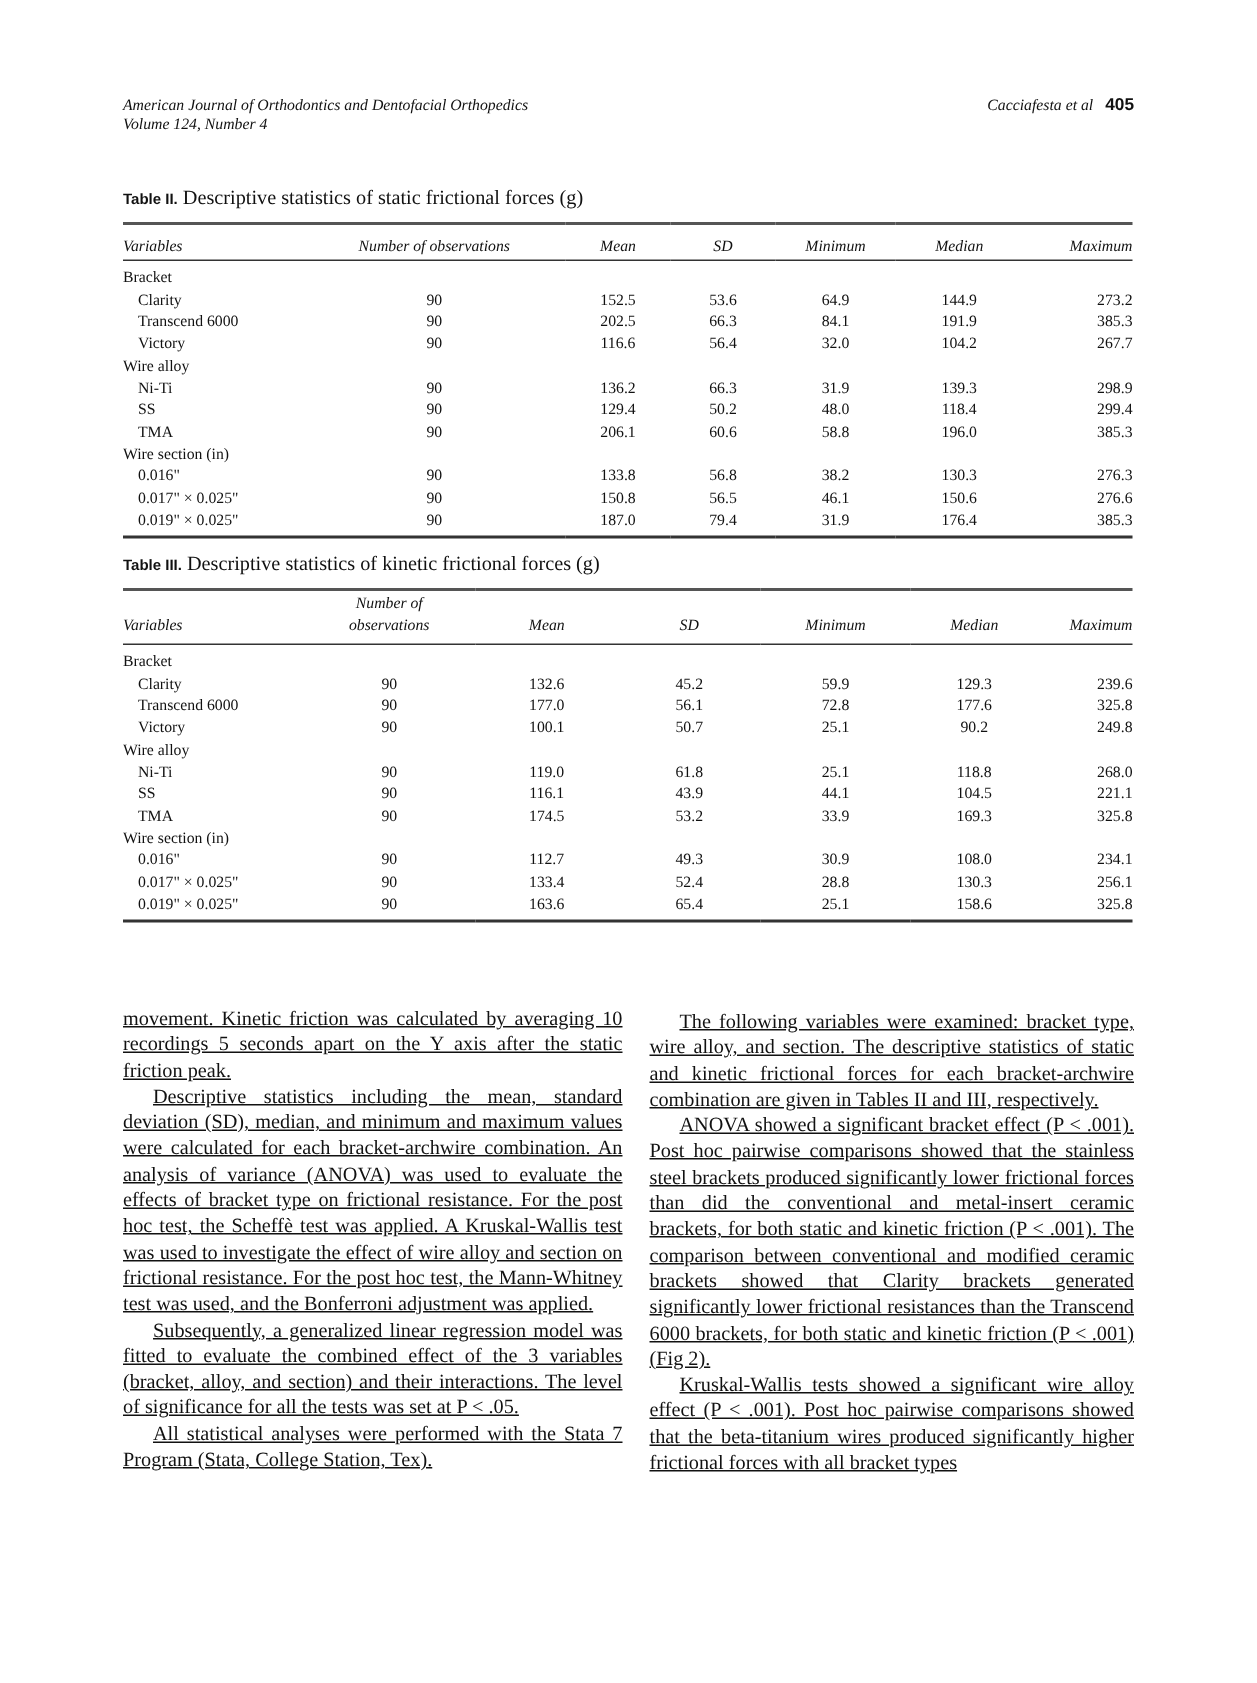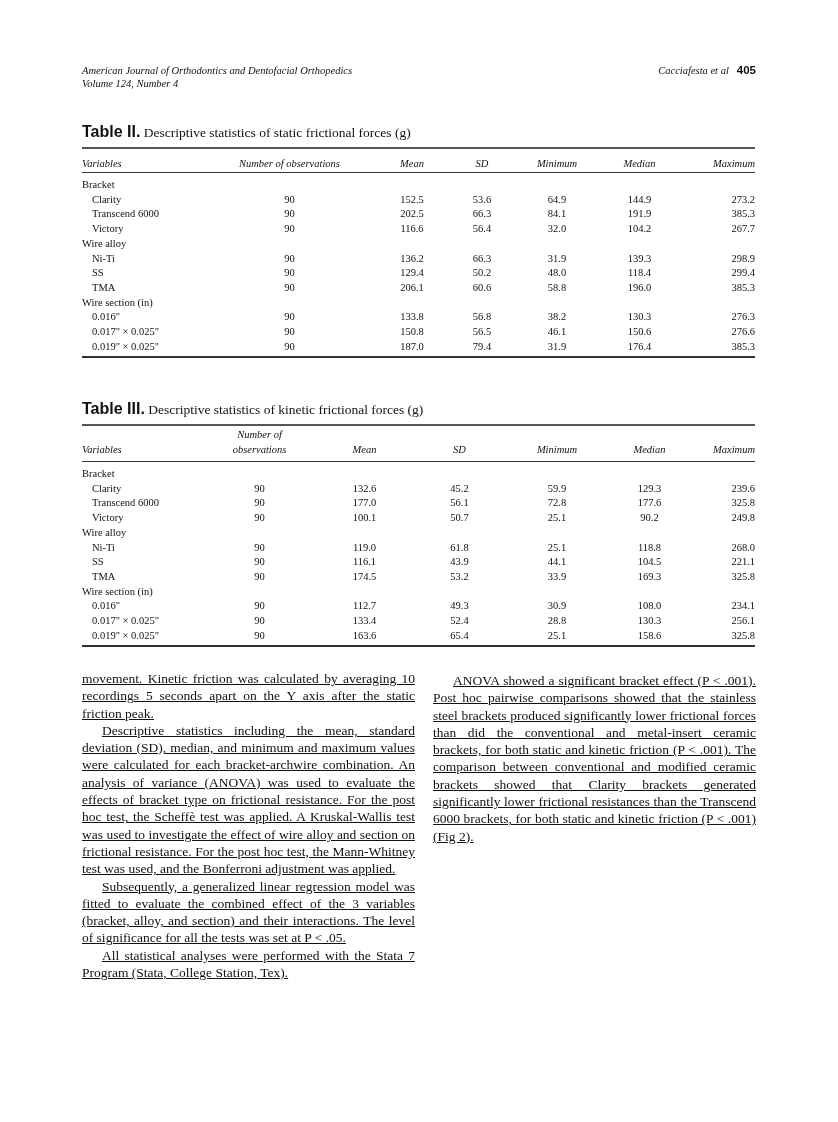--- a/index.html
+++ b/index.html
@@ -3,21 +3,21 @@
 <meta charset="utf-8">
 <style>
   html, body { margin: 0; padding: 0; background: #ffffff; }
   body { width: 838px; height: 1122px; position: relative; overflow: hidden; color: #111; font-family: "Liberation Serif", serif; }
   .header { position: absolute; left: 82px; top: 64px; width: 674px; font-size: 10.5px; line-height: 13px; font-style: italic; }
   .header .left { position: absolute; left: 0; top: 0; }
   .header .right { position: absolute; right: 0; top: 0; }
   .header .pageno { font-style: normal; font-weight: bold; font-family: "Liberation Sans", sans-serif; font-size: 11.5px; margin-left: 8px; }
   .table-block { position: absolute; left: 82px; width: 673px; }
   .caption { font-size: 13.5px; line-height: 16px; margin-bottom: 6px; }
-  .caption .lbl { font-family: "Liberation Sans", sans-serif; font-weight: bold; font-size: 16px; }
+  .caption .lbl { font-family: "Liberation Sans", sans-serif; font-weight: bold; font-size: 10px; }
   table { width: 100%; border-collapse: collapse; font-size: 10.5px; }
   thead tr.head th { font-weight: normal; font-style: italic; padding: 0; vertical-align: bottom; }
   table { border-top: 2px solid #555; border-bottom: 2px solid #333; }
   thead tr.head th { border-bottom: 1.5px solid #333; }
   td, th { line-height: 14.7px; padding: 0; }
   th.c-var, td.c-var { text-align: left; }
   td.c-var.sub { padding-left: 10px; }
   .num { text-align: center; }
   .rgt { text-align: right; }
   .body-col { position: absolute; width: 333px; font-size: 13.5px; line-height: 17.3px; text-align: justify; }
@@ -158,21 +158,21 @@
         <td class="num">176.4</td>
         <td class="rgt">385.3</td>
       </tr>
       <tr style="height:3px">
           <td colspan="7"></td>
         </tr>
     </tbody>
   </table>
 </div>
 
-<div class="table-block" style="top:401px;">
+<div class="table-block" style="top:368px;">
   <div class="caption">
     <span class="lbl">Table III.</span>
     <span>Descriptive statistics of kinetic frictional forces (g)</span>
   </div>
   <table>
     <colgroup>
         <col style="width:120px">
         <col style="width:115px">
         <col style="width:95px">
         <col style="width:95px">
@@ -296,14 +296,16 @@
 </div>
 
 <div class="body-col" style="left:82px; top:670px;">
   <p class="noindent">movement. Kinetic friction was calculated by averaging 10 recordings 5 seconds apart on the Y axis after the static friction peak.</p>
   <p>Descriptive statistics including the mean, standard deviation (SD), median, and minimum and maximum values were calculated for each bracket-archwire combination. An analysis of variance (ANOVA) was used to evaluate the effects of bracket type on frictional resistance. For the post hoc test, the Scheffè test was applied. A Kruskal-Wallis test was used to investigate the effect of wire alloy and section on frictional resistance. For the post hoc test, the Mann-Whitney test was used, and the Bonferroni adjustment was applied.</p>
   <p>Subsequently, a generalized linear regression model was fitted to evaluate the combined effect of the 3 variables (bracket, alloy, and section) and their interactions. The level of significance for all the tests was set at P &lt; .05.</p>
   <p>All statistical analyses were performed with the Stata 7 Program (Stata, College Station, Tex).</p>
 </div>
 
 <div class="body-col" style="left:433px; top:672px; width:323px;">
+  <p>The following variables were examined: bracket type, wire alloy, and section. The descriptive statistics of static and kinetic frictional forces for each bracket-archwire combination are given in Tables II and III, respectively.</p>
   <p>ANOVA showed a significant bracket effect (P &lt; .001). Post hoc pairwise comparisons showed that the stainless steel brackets produced significantly lower frictional forces than did the conventional and metal-insert ceramic brackets, for both static and kinetic friction (P &lt; .001). The comparison between conventional and modified ceramic brackets showed that Clarity brackets generated significantly lower frictional resistances than the Transcend 6000 brackets, for both static and kinetic friction (P &lt; .001) (Fig 2).</p>
+  <p>Kruskal-Wallis tests showed a significant wire alloy effect (P &lt; .001). Post hoc pairwise comparisons showed that the beta-titanium wires produced significantly higher frictional forces with all bracket types</p>
 </div>
 
 </body></html>

